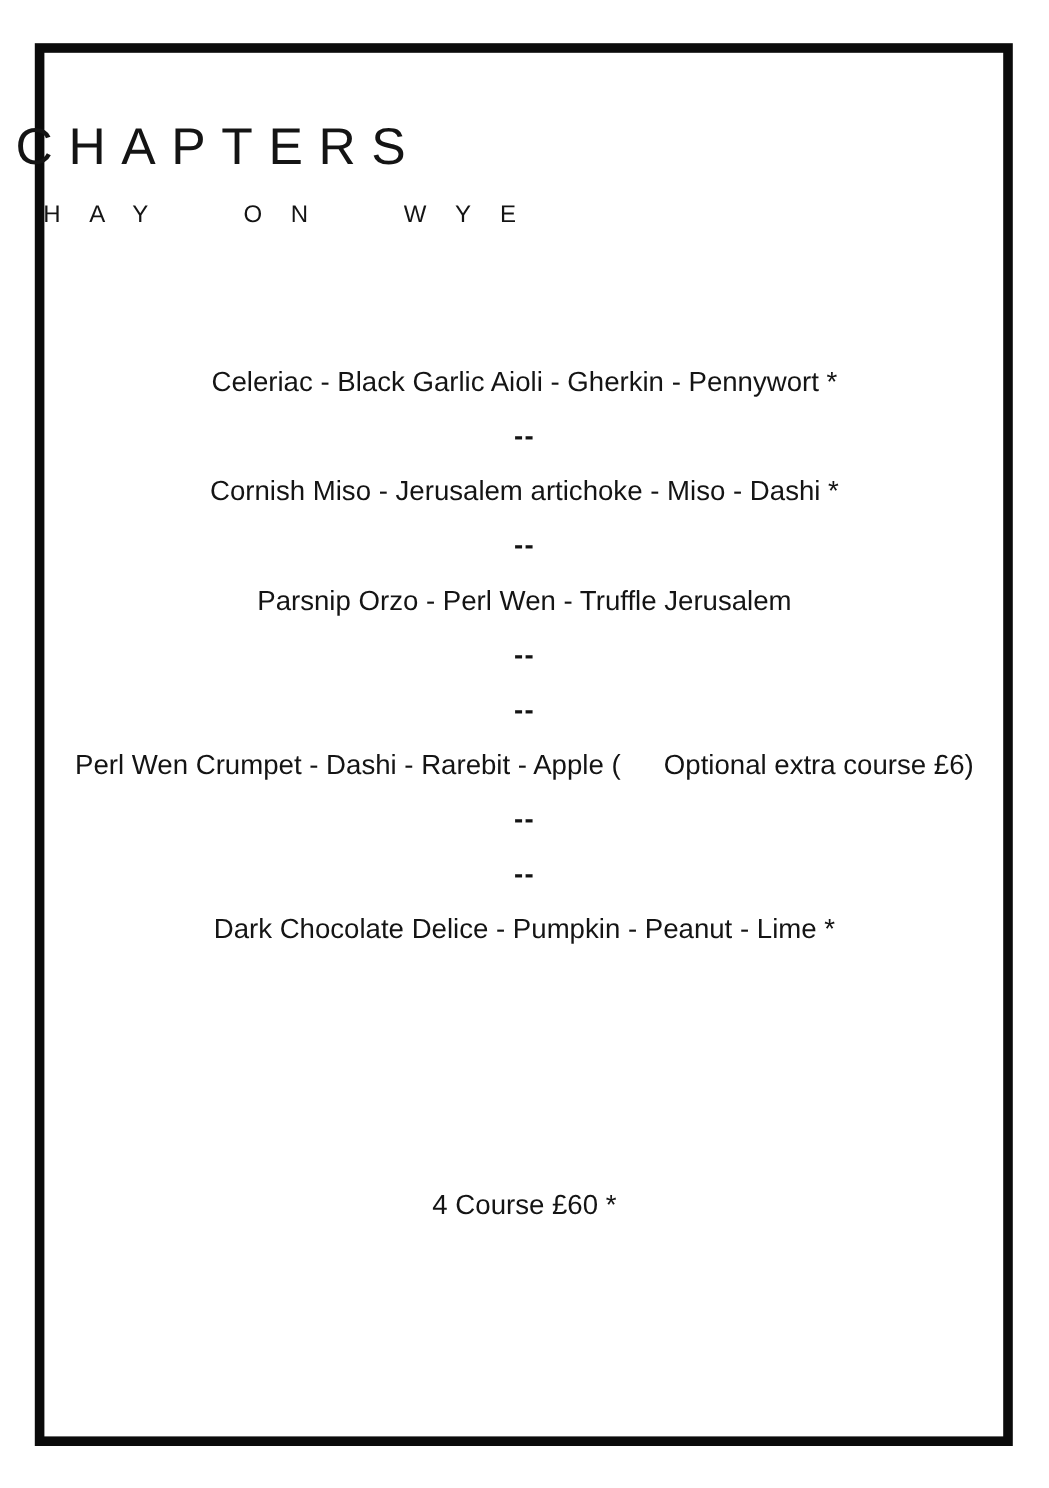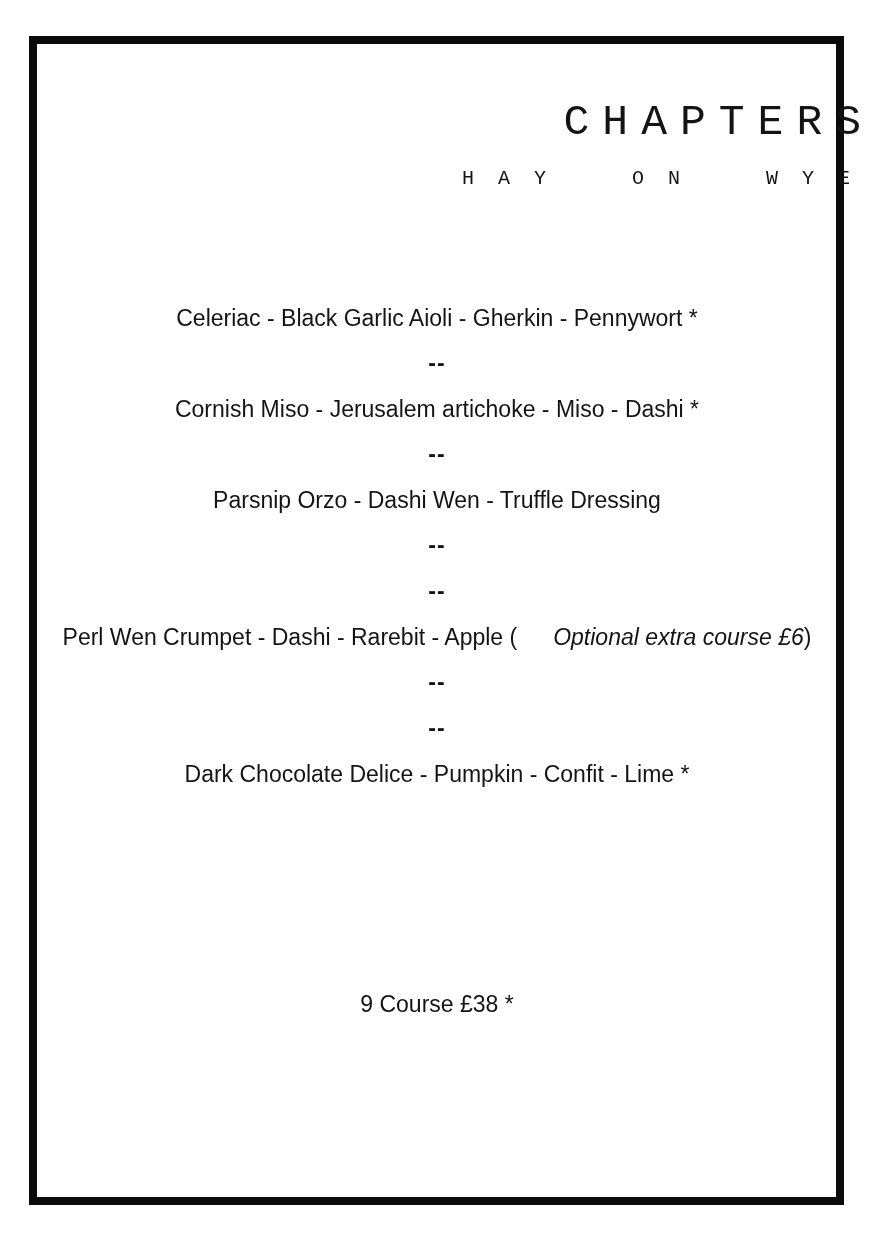--- a/index.html
+++ b/index.html
@@ -22,58 +22,56 @@
     width: 815px;
     height: 1169px;
     border: 8px solid #0b0b0b;
     box-sizing: border-box;
   }
   .header {
     position: absolute;
     left: 0;
     right: 0;
     top: 100px;
-    text-align: right;
-    font-family: Liberation Mono, monospace;
+    text-align: left;
   }
   .title {
     font-size: 43px;
     line-height: 46px;
     font-weight: 400;
     letter-spacing: 13px;
     padding-left: 13px; 
     white-space: nowrap;
   }
   .subtitle {
     margin-top: 22px;
     font-size: 20px;
     line-height: 22px;
     font-weight: 400;
     letter-spacing: 24px;
     word-spacing: 26px;
-    padding-left: 8px;
+    padding-left: 36px;
     white-space: nowrap;
   }
   .menu-list {
     position: absolute;
     left: 0;
     right: 0;
     top: 303px;
     text-align: center;
   }
   .menu-item {
     font-size: 23px;
     line-height: 30px;
     white-space: nowrap;
   }
   .menu-item .dish-name {
     font-weight: 400;
   }
   .menu-item .dish-note {
-    font-style: italic;
     margin-left: 36px;
   }
   .menu-sep {
     font-size: 23px;
     line-height: 30px;
     margin: 15px 0 16px 0;
     letter-spacing: 1px;
     font-weight: 700;
   }
   .pricing {
@@ -99,33 +97,33 @@
 <div class="menu-list">
 
   <div class="menu-item"><span class="dish-name">Celeriac</span><span> - Black Garlic Aioli - Gherkin - Pennywort *</span></div>
 
   <div class="menu-sep">--</div>
 
   <div class="menu-item"><span class="dish-name">Cornish Miso</span><span> - Jerusalem artichoke - Miso - Dashi *</span></div>
 
   <div class="menu-sep">--</div>
 
-  <div class="menu-item"><span class="dish-name">Parsnip Orzo</span><span> - Dashi Wen - Truffle Dressing</span></div>
+  <div class="menu-item"><span class="dish-name">Parsnip Orzo</span><span> - Perl Wen - Truffle Jerusalem</span></div>
 
   <div class="menu-sep">--</div>
 
 
   <div class="menu-sep">--</div>
 
   <div class="menu-item"><span class="dish-name">Perl Wen Crumpet</span><span> - Dashi - Rarebit - Apple (</span><span class="dish-note">Optional extra course £6</span><span>)</span></div>
 
   <div class="menu-sep">--</div>
 
 
   <div class="menu-sep">--</div>
 
-  <div class="menu-item"><span class="dish-name">Dark Chocolate Delice</span><span> - Pumpkin - Confit - Lime *</span></div>
+  <div class="menu-item"><span class="dish-name">Dark Chocolate Delice</span><span> - Pumpkin - Peanut - Lime *</span></div>
 
 </div>
 
 <div class="pricing">
-  <div>9 Course £38 *</div>
+  <div>4 Course £60 *</div>
 </div>
 
 </body></html>

